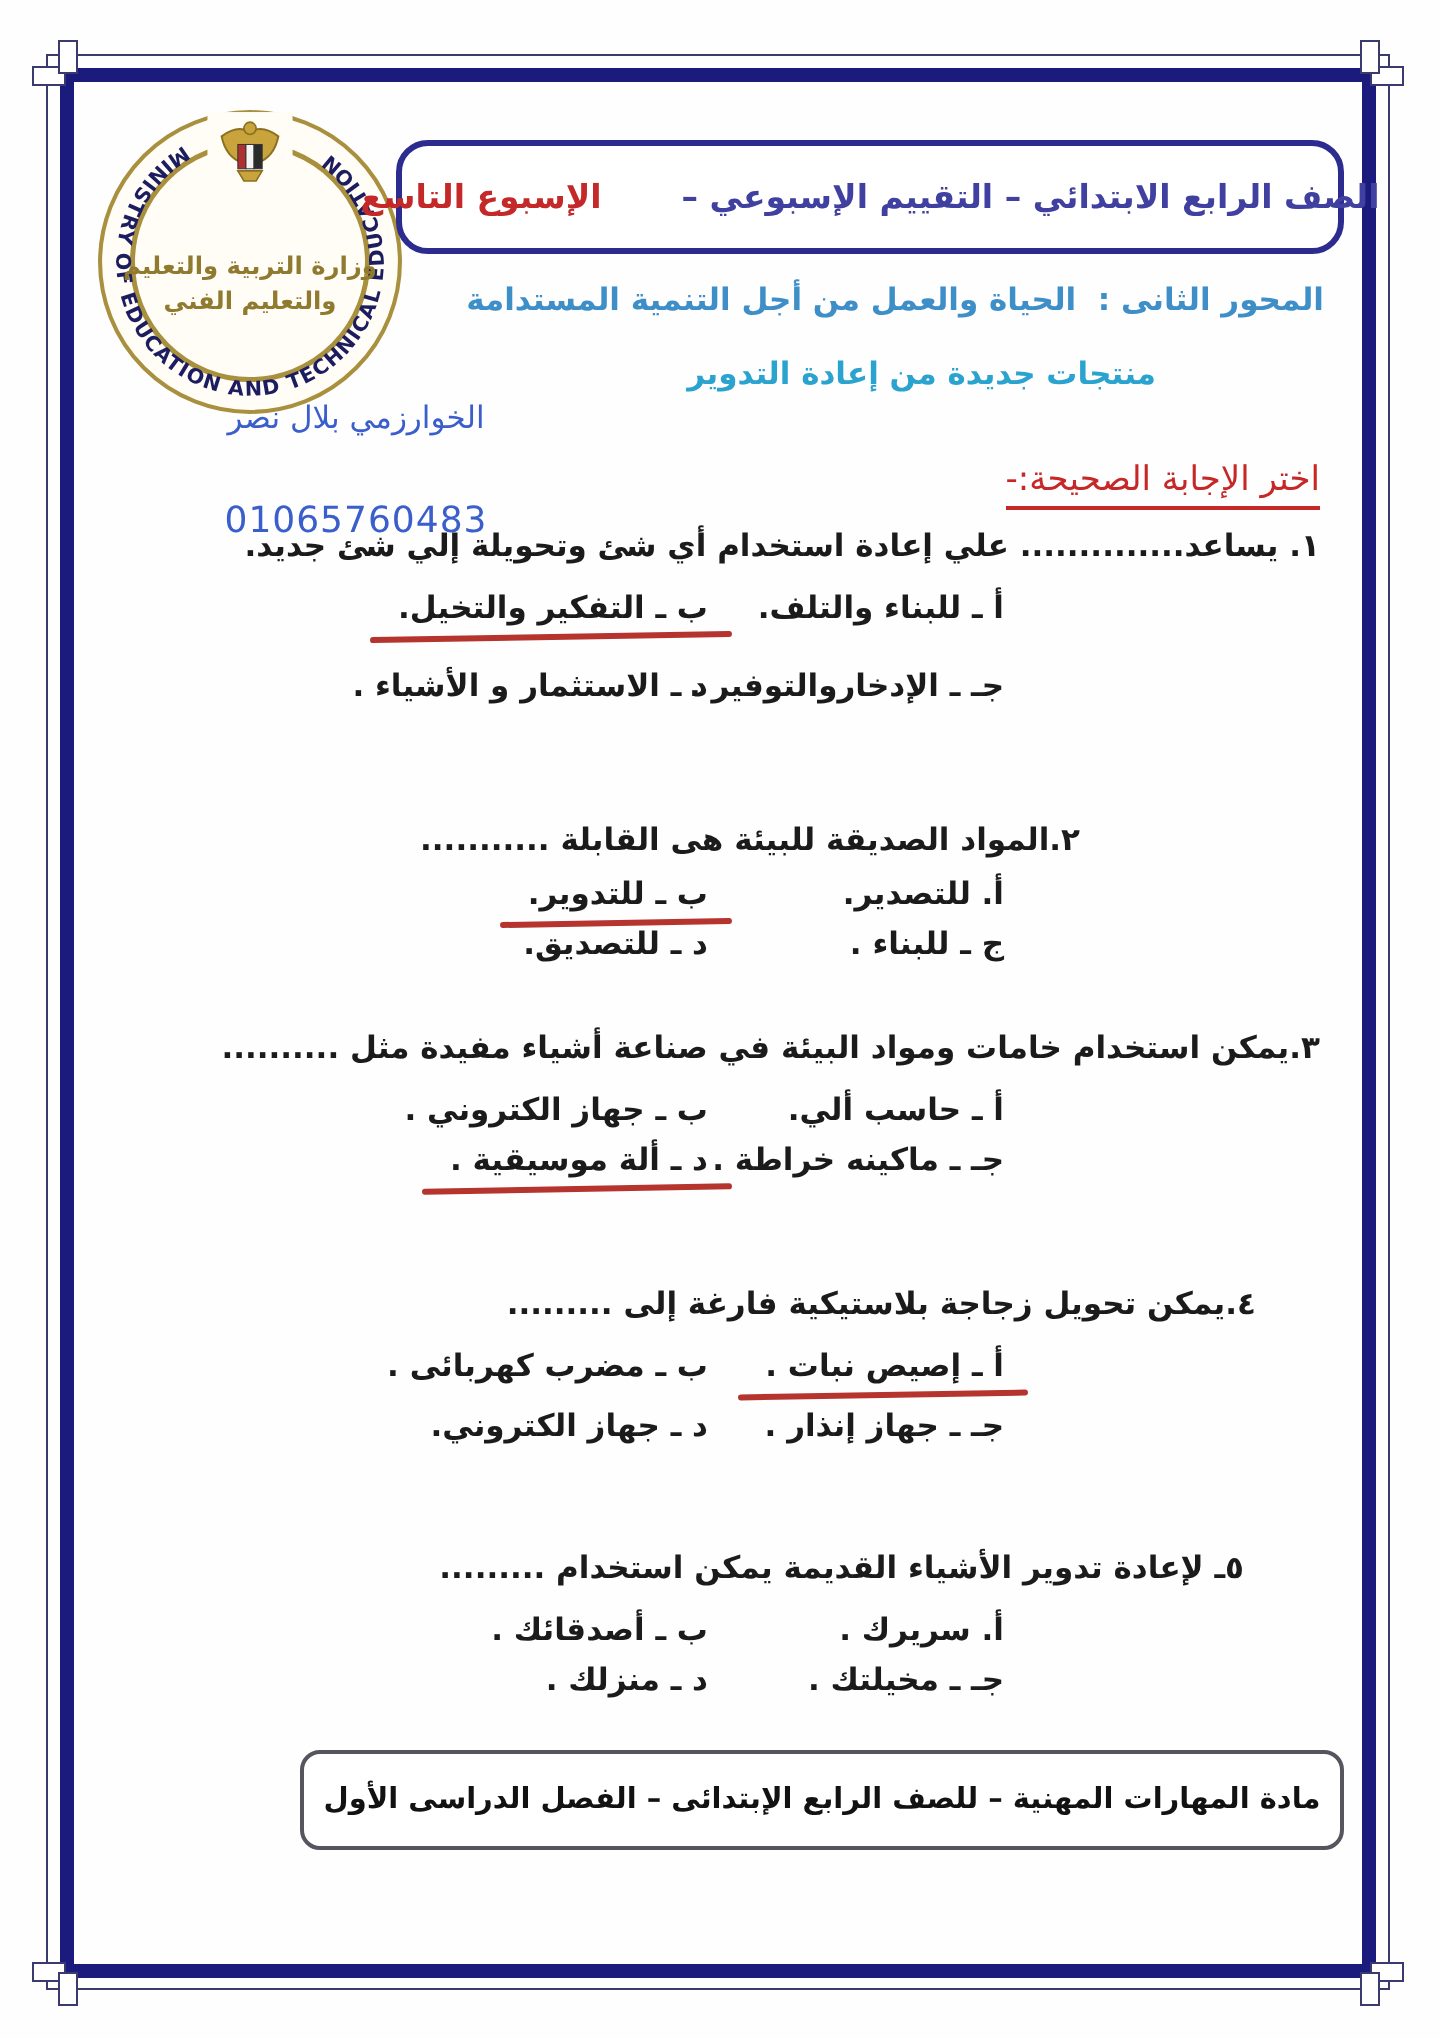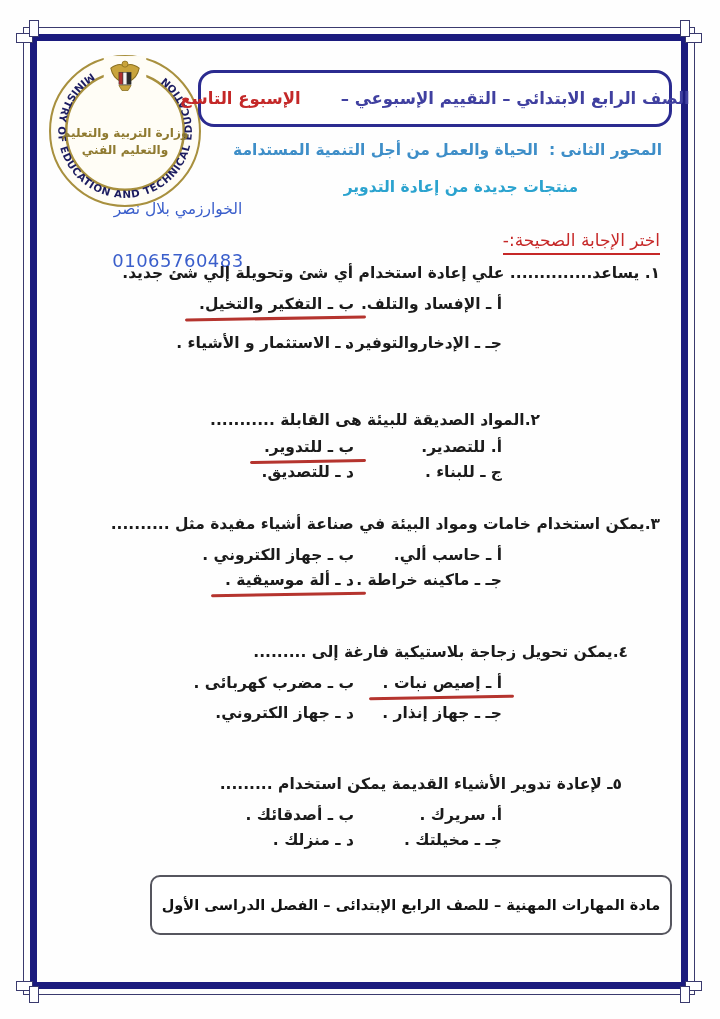--- a/index.html
+++ b/index.html
@@ -62,21 +62,21 @@
   .q3 { top:514px; }
   .q4 { top:642px; }
   .q5 { top:774px; }
   .q2 .qtext { padding-left:118px; text-align:right; padding-right:120px; }
   .q4 .qtext { padding-right:32px; }
   .q5 .qtext { padding-right:38px; }
   .q2 .opts { margin-top:7px; }
   .q4 .opts.a-correct { row-gap:12px; }
 
   
-  .footer-box { position:absolute; left:150px; right:48px; top:875px; height:60px;
+  .footer-box { position:absolute; left:150px; right:48px; top:875px; height:50px;
                 border:2px solid #55555e; border-radius:10px; background:#fff;
                 display:flex; align-items:center; justify-content:center;
                 direction:rtl; color:#121212; font-weight:bold; font-size:14.5px;
                 white-space:nowrap; }
 </style>
 </head>
 <body>
 
 <div class="page">
 
@@ -132,21 +132,21 @@
   <div class="contact">
     <div class="c-name">الخوارزمي بلال نصر</div>
     <div class="c-phone">01065760483</div>
   </div>
 
   <div class="instruction">اختر الإجابة الصحيحة:-</div>
 
   <div class="q q1">
     <div class="qtext">١. يساعد.............. علي إعادة استخدام أي شئ وتحويلة إلي شئ جديد.</div>
     <div class="opts wide-gap">
-      <span class="opt">أ ـ الإفساد والتلف.</span>
+      <span class="opt">أ ـ للبناء والتلف.</span>
       <span class="opt correct">ب ـ التفكير والتخيل.</span>
       <span class="opt">جـ ـ الإدخاروالتوفير .</span>
       <span class="opt">د ـ الاستثمار و الأشياء .</span>
     </div>
   </div>
 
   <div class="q q2">
     <div class="qtext">٢.المواد الصديقة للبيئة هى القابلة ...........</div>
     <div class="opts">
       <span class="opt">أ. للتصدير.</span>

